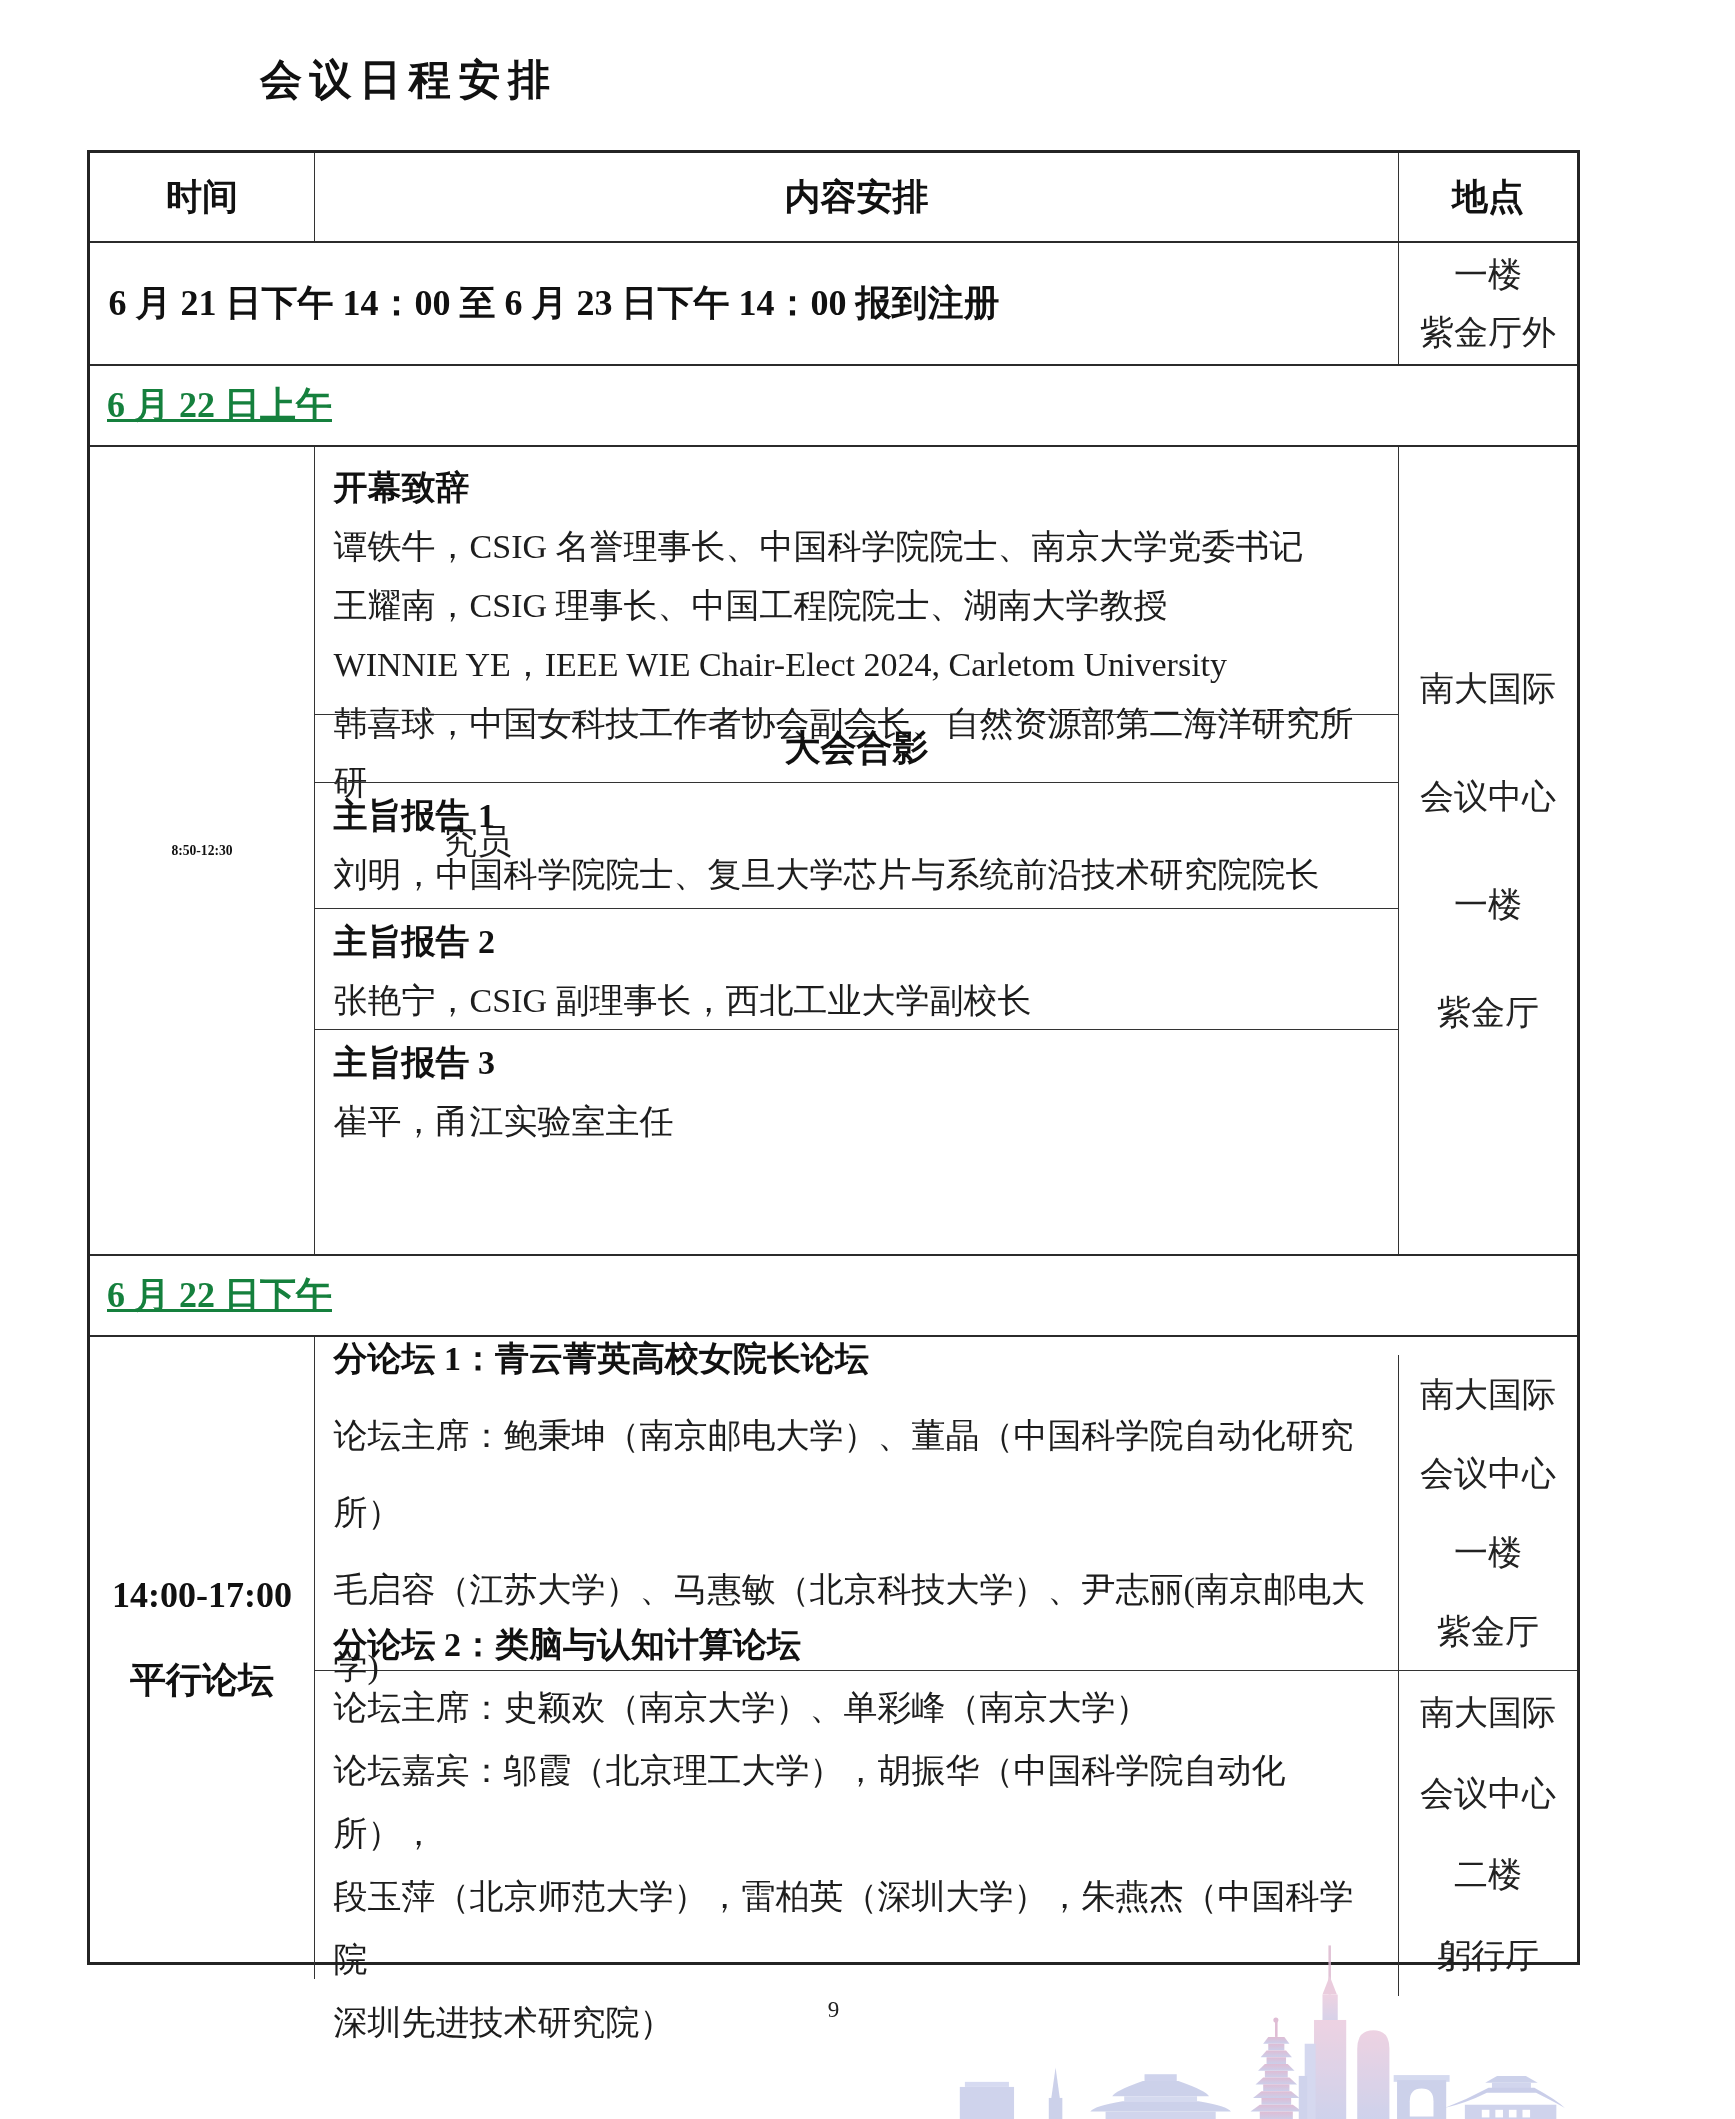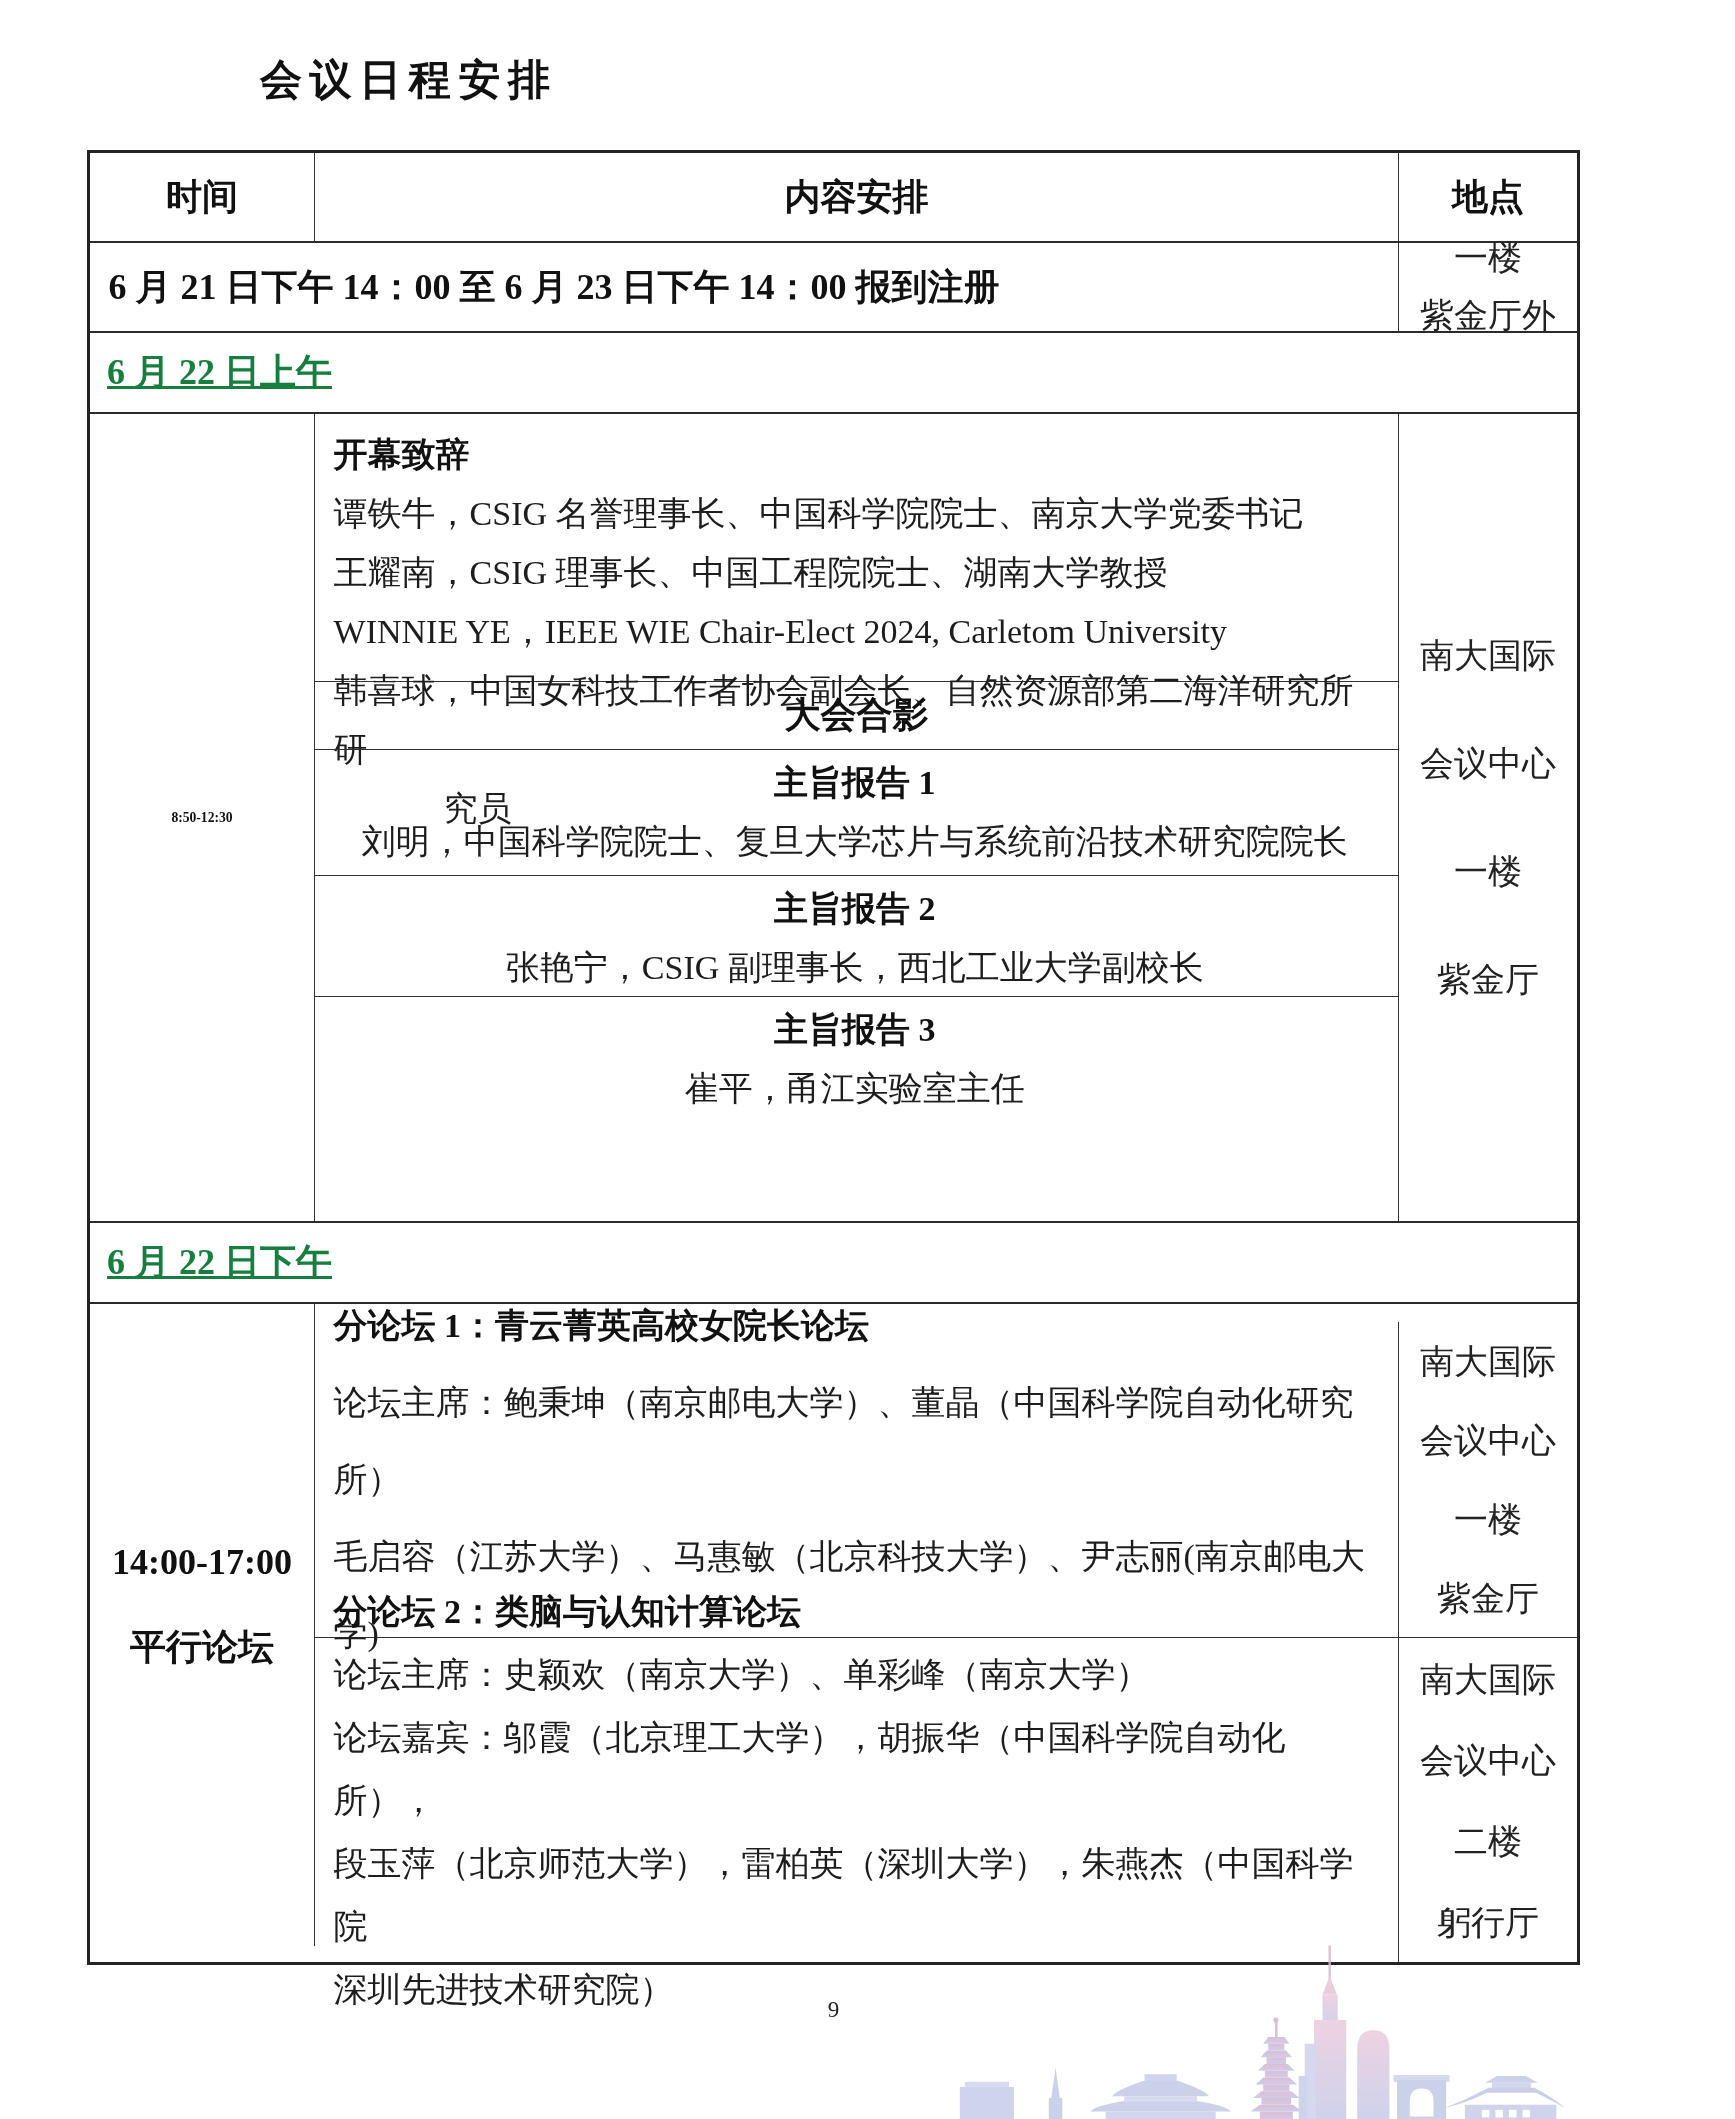--- a/index.html
+++ b/index.html
@@ -20,21 +20,21 @@
   .row{display:flex;box-sizing:border-box;width:100%;}
   .bb3{border-bottom:2.5px solid #2b2b2b;}
   .bb2{border-bottom:1.7px solid #333;}
   .cell{box-sizing:border-box;}
   .time-col{width:225px;flex:0 0 225px;border-right:1.7px solid #333;}
   .content-col{width:1084px;flex:0 0 1084px;border-right:1.7px solid #333;}
   .loc-col{flex:1 1 auto;}
   .center-cell{display:flex;align-items:center;justify-content:center;text-align:center;}
   .r-header{height:90px;}
   .head{font-weight:700;font-size:36px;color:#111;}
-  .r-reg{height:90px;}
+  .r-reg{height:123px;}
   .merged{width:1309px;flex:0 0 1309px;border-right:1.7px solid #333;
     display:flex;align-items:center;padding-left:18.6px;
     font-weight:700;font-size:36px;color:#111;}
   .loc-lines{display:flex;flex-direction:column;align-items:center;justify-content:center;
     font-size:34px;color:#222;text-align:center;}
   .loc-reg{line-height:58px;}
   .loc-tall{line-height:108px;}
   .loc-f1{line-height:79px;}
   .loc-f2{line-height:81px;}
   .r-band{height:81px;}
@@ -42,21 +42,21 @@
     font-weight:700;font-size:36px;color:#15803d;text-decoration:underline;}
   .r-morning{height:809px;}
   .stack{display:flex;flex-direction:column;}
   .sub{box-sizing:border-box;padding-left:18.6px;padding-right:22px;font-size:34px;}
   .sub-open{height:268px;padding-top:11px;line-height:59px;}
   .sub-photo{height:68px;display:flex;align-items:center;justify-content:center;
     font-weight:700;font-size:36px;color:#111;padding:0;text-align:right;}
   .sub-k1{height:126px;}
   .sub-k2{height:121px;}
   .sub-k3{height:127px;}
-  .sub-key{padding-top:3.4px;line-height:59px;text-align:center;}
+  .sub-key{padding-top:3.4px;line-height:59px;}
   .b{font-weight:700;color:#111;}
   .indent{padding-left:110px;}
   .r-afternoon{height:642px;}
   .af-time{display:flex;flex-direction:column;align-items:center;
     justify-content:flex-start;padding-top:216px;font-weight:700;font-size:36px;
     color:#111;line-height:85px;text-align:center;}
   .af-stack{flex:1 1 auto;display:flex;flex-direction:column;margin-top:18px;}
   .af-sub{display:flex;box-sizing:border-box;width:100%;}
   .af-sub1{height:316px;}
   .af-sub2{height:325px;}

